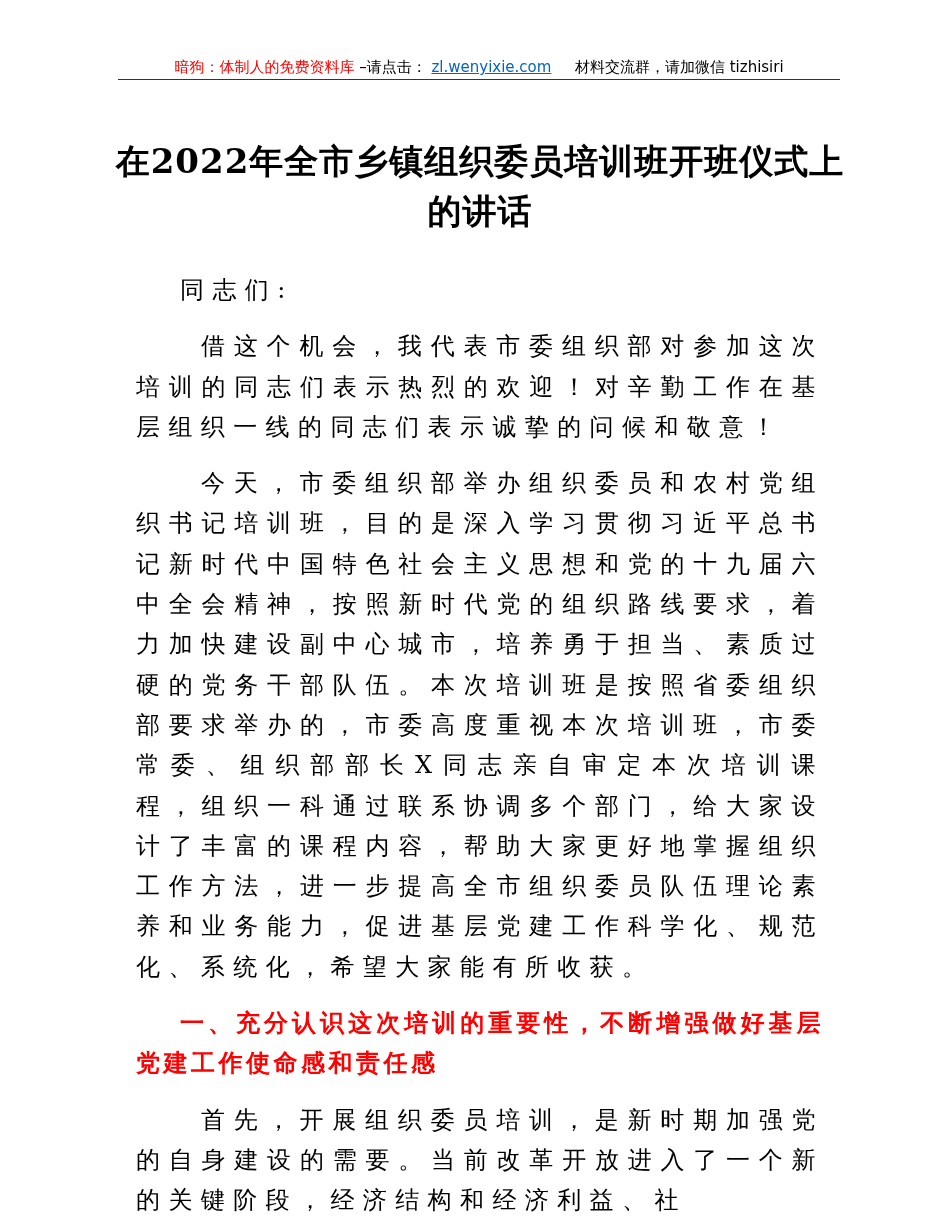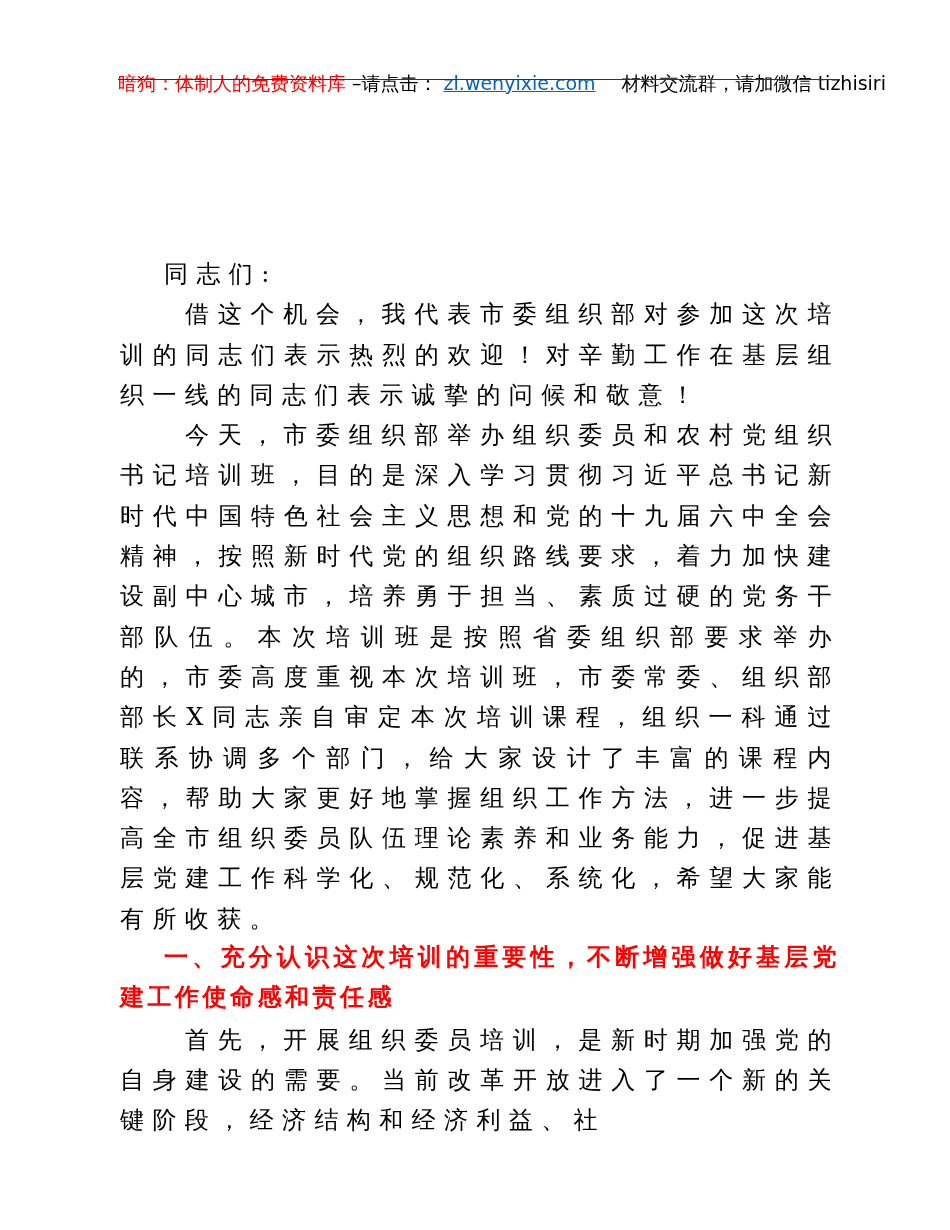--- a/index.html
+++ b/index.html
@@ -1,54 +1,58 @@
 <!DOCTYPE html>
 <html><head>
   <meta charset="utf-8">
   <style>
     html, body { margin: 0; padding: 0; background: #ffffff; }
     body { width: 950px; height: 1230px; position: relative; overflow: hidden; }
     .page { position: absolute; left: 0; top: 0; width: 950px; height: 1230px; background: #fff; }
     .header {
-      position: absolute; left: 118px; top: 72px; width: 722px; height: 22px;
-      text-align: center; font-family: "DejaVu Sans", sans-serif; font-size: 19px;
+      position: absolute; left: 118px; top: 56px; width: 722px; height: 22px;
+      text-align: center; font-family: "DejaVu Sans", sans-serif; font-size: 15px;
       line-height: 22px; white-space: nowrap; color: #000;
     }
     .header .red { color: #ff0000; }
     .header .link { color: #0563c1; text-decoration: underline; }
     .header .gap { display: inline-block; width: 14px; }
     .rule { position: absolute; left: 118px; top: 79px; width: 722px; height: 1px; background: #333; }
     .title {
       position: absolute; left: 110px; top: 136px; width: 740px;
       text-align: center; font-family: "DejaVu Serif", serif; font-weight: bold;
       font-size: 34px; line-height: 50px; color: #000; letter-spacing: 1px;
     }
     .body {
       position: absolute; left: 120px; top: 254px; width: 720px;
       font-family: "DejaVu Serif", serif; font-size: 24px; line-height: 40.3px;
       color: #000; letter-spacing: 8.4px;
     }
-    .body p { margin: 0; text-indent: 65px; text-align: justify; }
+    .body p { margin: 16px; text-indent: 65px; text-align: justify; }
     .body p.salute { text-indent: 44px; }
-    .body p.heading { color: #ff0000; font-family: Liberation Mono, monospace; font-weight: bold; letter-spacing: 3.5px; text-indent: 44px; }
+    .body p.heading { color: #ff0000; font-family: Liberation Serif, serif; font-weight: bold; letter-spacing: 3.5px; text-indent: 44px; }
   </style>
 </head>
 <body>
 
 <div class="page">
 
   <div class="header">
     <span class="red">暗狗：体制人的免费资料库</span>
     <span>–请点击：</span>
     <span class="link">zl.wenyixie.com</span>
     <span class="gap"></span>
     <span>材料交流群，请加微信 tizhisiri</span>
   </div>
   <div class="rule"></div>
 
+  <div class="title">
+    <div>在2022年全市乡镇组织委员培训班开班仪式上</div>
+    <div>的讲话</div>
+  </div>
 
   <div class="body">
     <p class="salute">同志们:</p>
     <p>借这个机会，我代表市委组织部对参加这次培训的同志们表示热烈的欢迎！对辛勤工作在基层组织一线的同志们表示诚挚的问候和敬意！</p>
     <p>今天，市委组织部举办组织委员和农村党组织书记培训班，目的是深入学习贯彻习近平总书记新时代中国特色社会主义思想和党的十九届六中全会精神，按照新时代党的组织路线要求，着力加快建设副中心城市，培养勇于担当、素质过硬的党务干部队伍。本次培训班是按照省委组织部要求举办的，市委高度重视本次培训班，市委常委、组织部部长X同志亲自审定本次培训课程，组织一科通过联系协调多个部门，给大家设计了丰富的课程内容，帮助大家更好地掌握组织工作方法，进一步提高全市组织委员队伍理论素养和业务能力，促进基层党建工作科学化、规范化、系统化，希望大家能有所收获。</p>
     <p class="heading">一、充分认识这次培训的重要性，不断增强做好基层党建工作使命感和责任感</p>
     <p>首先，开展组织委员培训，是新时期加强党的自身建设的需要。当前改革开放进入了一个新的关键阶段，经济结构和经济利益、社</p>
   </div>
 
 </div>

